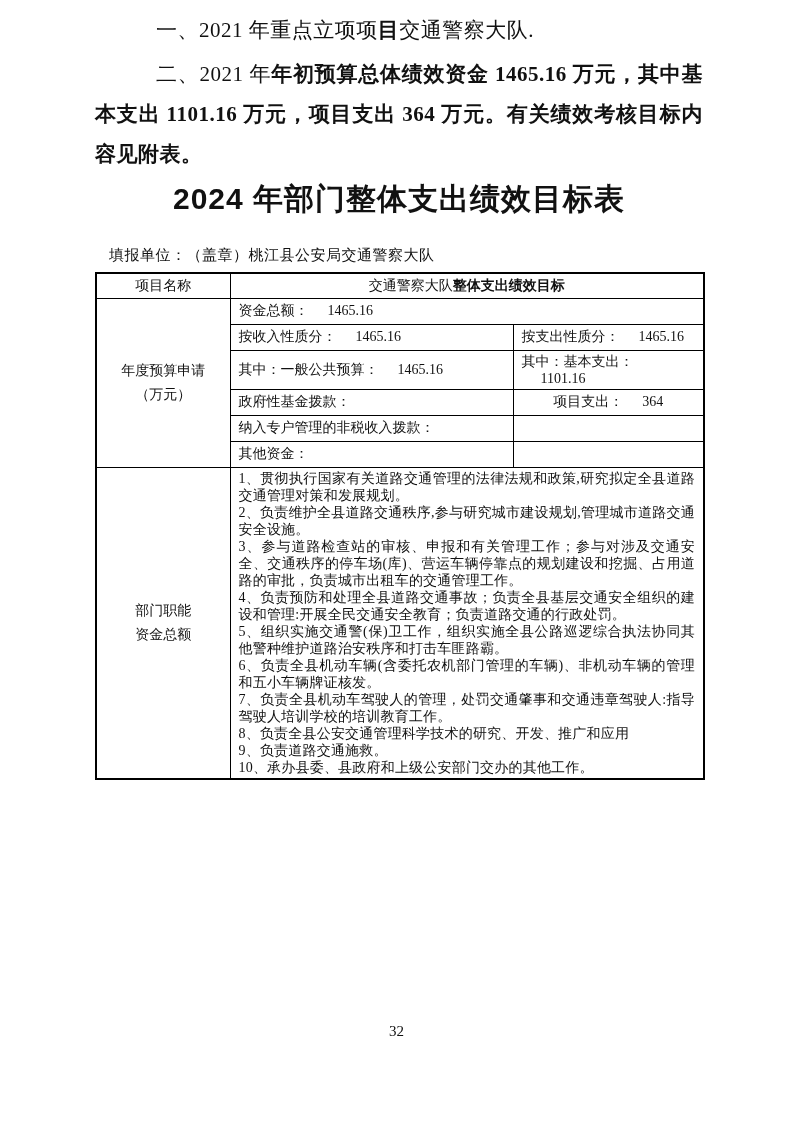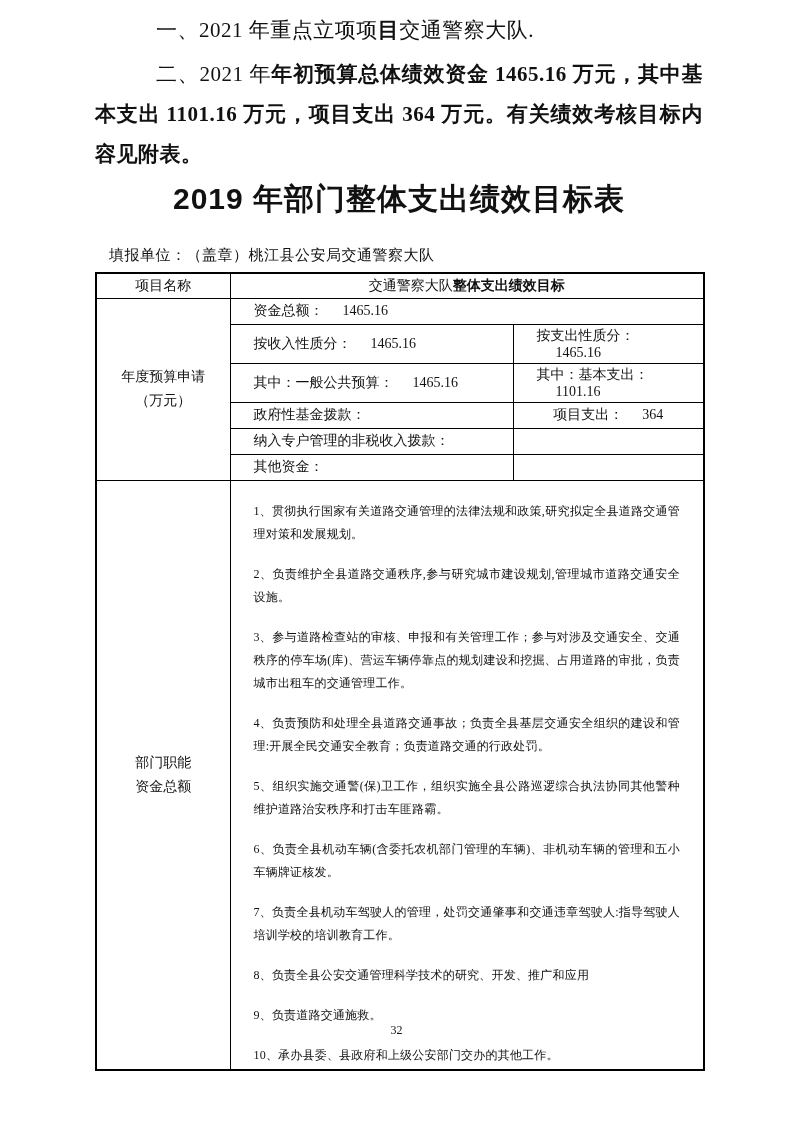--- a/index.html
+++ b/index.html
@@ -61,60 +61,59 @@
     margin-top: 7px;
     width: 608px;
     border-collapse: collapse;
     border: 2px solid #000;
     table-layout: fixed;
   }
   table.perf td {
     border: 1px solid #000;
     font-size: 14px;
     vertical-align: middle;
-    padding: 2px 23px;
+    padding: 2px 8px;
   }
   col.c1 { width: 134px; }
   col.c2 { width: 283px; }
   col.c3 { width: 191px; }
   td.center { text-align: center; padding-left: 2px; padding-right: 2px; }
   tr.hrow td { height: 25px; }
   tr.brow td { height: 26px; }
   .value { margin-left: 19px; }
   td.indent-cell { padding-left: 44px; }
   td.duties-cell { padding: 4px 8px 6px 8px; vertical-align: top; }
   .duty-item {
-    font-size: 12px;
-    line-height: 23px;
+    font-size: 14px;
+    line-height: 17px;
     text-align: justify;
     letter-spacing: 0.2px;
-    margin-top: 17px;
   }
   .two-line { line-height: 24px; text-align: center; }
   .page-number {
     position: absolute;
     top: 1023px; left: 0;
     width: 100%;
     text-align: center;
-    font-size: 12px;
+    font-size: 15px;
   }
 </style>
 </head>
 <body>
 
 <div class="page">
   <div class="content">
 
 
     <div class="para p1"><span>一、2021 年重点立项项</span><span class="seg-bold">目</span><span>交通警察大队.</span></div>
 
     <div class="para p2"><span>二、2021 年</span><span class="seg-bold">年初预算总体绩效资金 1465.16 万元，其中基本支出 1101.16 万元，项目支出 364 万元。有关绩效考核目标内容见附表。</span></div>
 
 
-    <div class="form-title">2019 年部门整体支出绩效目标表</div>
+    <div class="form-title">2024 年部门整体支出绩效目标表</div>
 
     <div class="unit-line">填报单位：（盖章）桃江县公安局交通警察大队</div>
 
     <table class="perf">
       <colgroup>
           <col class="c1">
           <col class="c2">
           <col class="c3">
         </colgroup>
 

